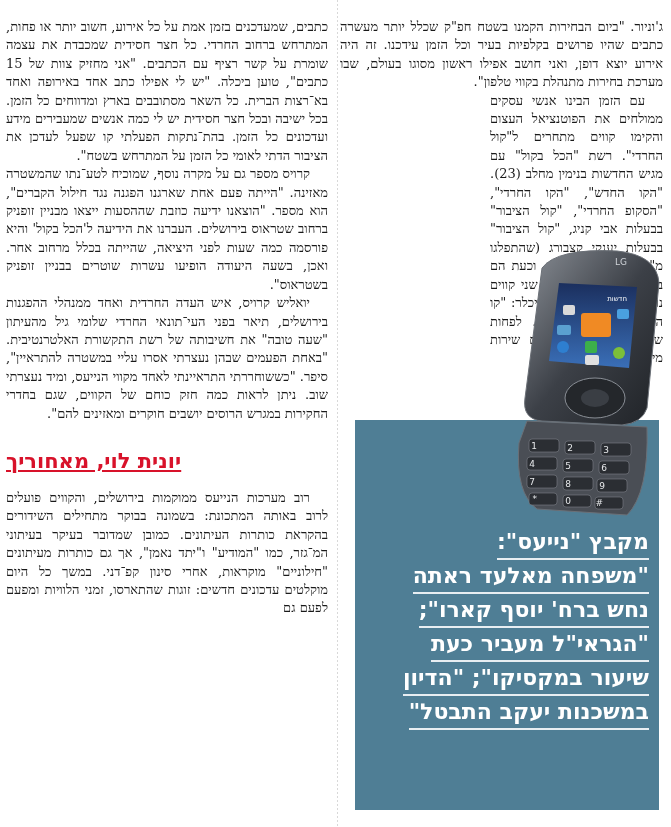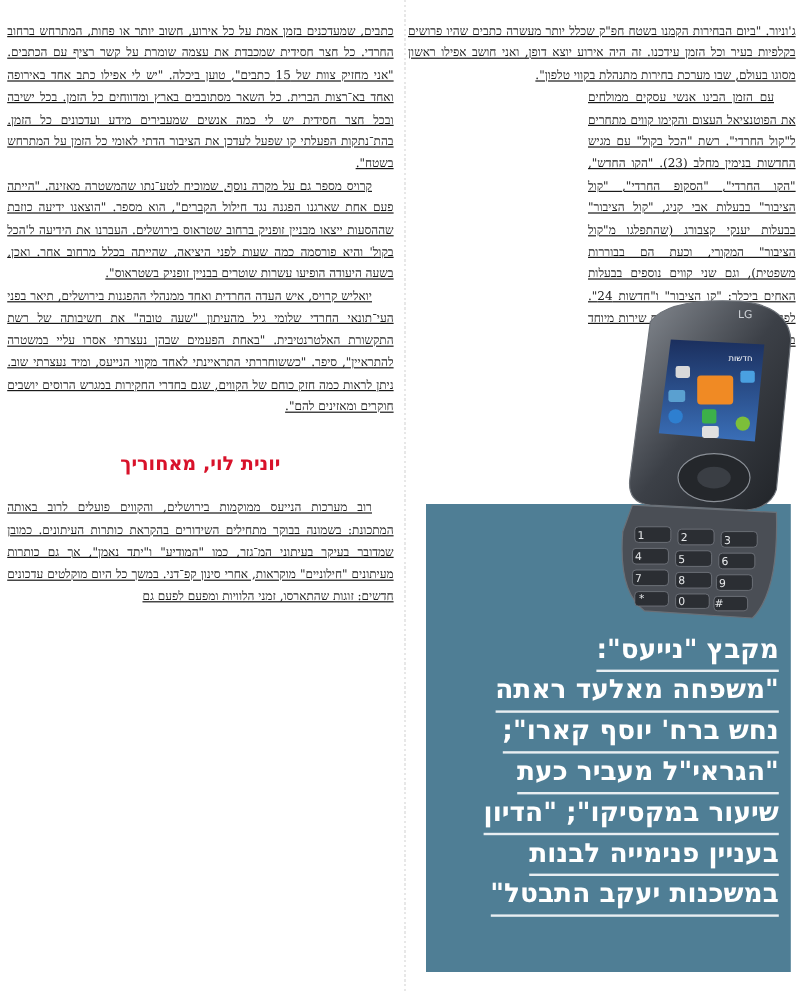--- a/index.html
+++ b/index.html
@@ -1,26 +1,26 @@
 <!DOCTYPE html>
 <html lang="he" dir="rtl"><head>
 <meta charset="utf-8">
 <style>
   html, body { margin:0; padding:0; background:#ffffff; }
   body { width:671px; height:827px; overflow:hidden; position:relative; font-family:"DejaVu Serif", serif; color:#1a1a1a; }
   .col { position:absolute; top:0; direction:rtl; text-align:justify; }
   .col-right { right:8px; width:323px; }
   .col-left { left:6px; width:322px; }
   .col-sep { position:absolute; top:0; left:337px; width:1px; height:827px; background:repeating-linear-gradient(to bottom,#d8d8d8 0 2px,transparent 2px 4px); }
-  p { margin:0; font-size:10px; line-height:18.4px; text-align-last:right;text-decoration:underline; }
+  p { margin:0; font-size:13px; line-height:18.4px; text-align-last:right; }
   p.indent { text-indent:18px; }
   .top-pad { height:4px; }
   .wrap-area { position:relative; }
   .phone-float { float:left; width:150px; height:250px; shape-outside:polygon(0 0,100% 0,100% 100%,0 100%); }
-  .heading { font-family:"DejaVu Sans", sans-serif; font-weight:bold; color:#d8122a; font-size:16px; line-height:28px; text-align:center; margin:24px 0 14px 0; }
+  .heading { font-family:"DejaVu Sans", sans-serif; font-weight:bold; color:#d8122a; font-size:21px; line-height:28px; text-align:left; margin:24px 0 14px 0;text-decoration:underline; }
   .box { position:absolute; left:355px; top:420px; width:304px; height:390px; background:#4f7e95; }
   .box-lines { position:absolute; right:10px; top:108px; width:290px; }
   .box-line { font-family:"DejaVu Sans", sans-serif; font-weight:bold; color:#ffffff; font-size:22px; line-height:28px; text-align:right; border-bottom:2px solid #e8eef2; padding-bottom:2px; margin-bottom:2px; white-space:nowrap; display:block; margin-left:auto; width:fit-content; }
   .phone { position:absolute; left:497px; top:243px; width:168px; height:285px; }
 </style>
 </head>
 <body>
 
 <div class="col-sep"></div>
 
@@ -36,21 +36,20 @@
   </div>
 </div>
 
 <div class="box">
   <div class="box-lines">
     <span class="box-line">מקבץ "נייעס":</span>
     <span class="box-line">"משפחה מאלעד ראתה</span>
     <span class="box-line">נחש ברח' יוסף קארו";</span>
     <span class="box-line">"הגראי"ל מעביר כעת</span>
     <span class="box-line">שיעור במקסיקו"; "הדיון</span>
-    <span class="box-line">בעניין פנימייה לבנות</span>
     <span class="box-line">במשכנות יעקב התבטל"</span>
   </div>
 </div>
 
 <svg class="phone" viewBox="0 0 168 285" xmlns="http://www.w3.org/2000/svg">
   <defs>
     <linearGradient id="bodyg" x1="0" y1="0" x2="1" y2="1">
       <stop offset="0" stop-color="#8a8f96"></stop>
       <stop offset="0.5" stop-color="#3c4047"></stop>
       <stop offset="1" stop-color="#1f2226"></stop>

